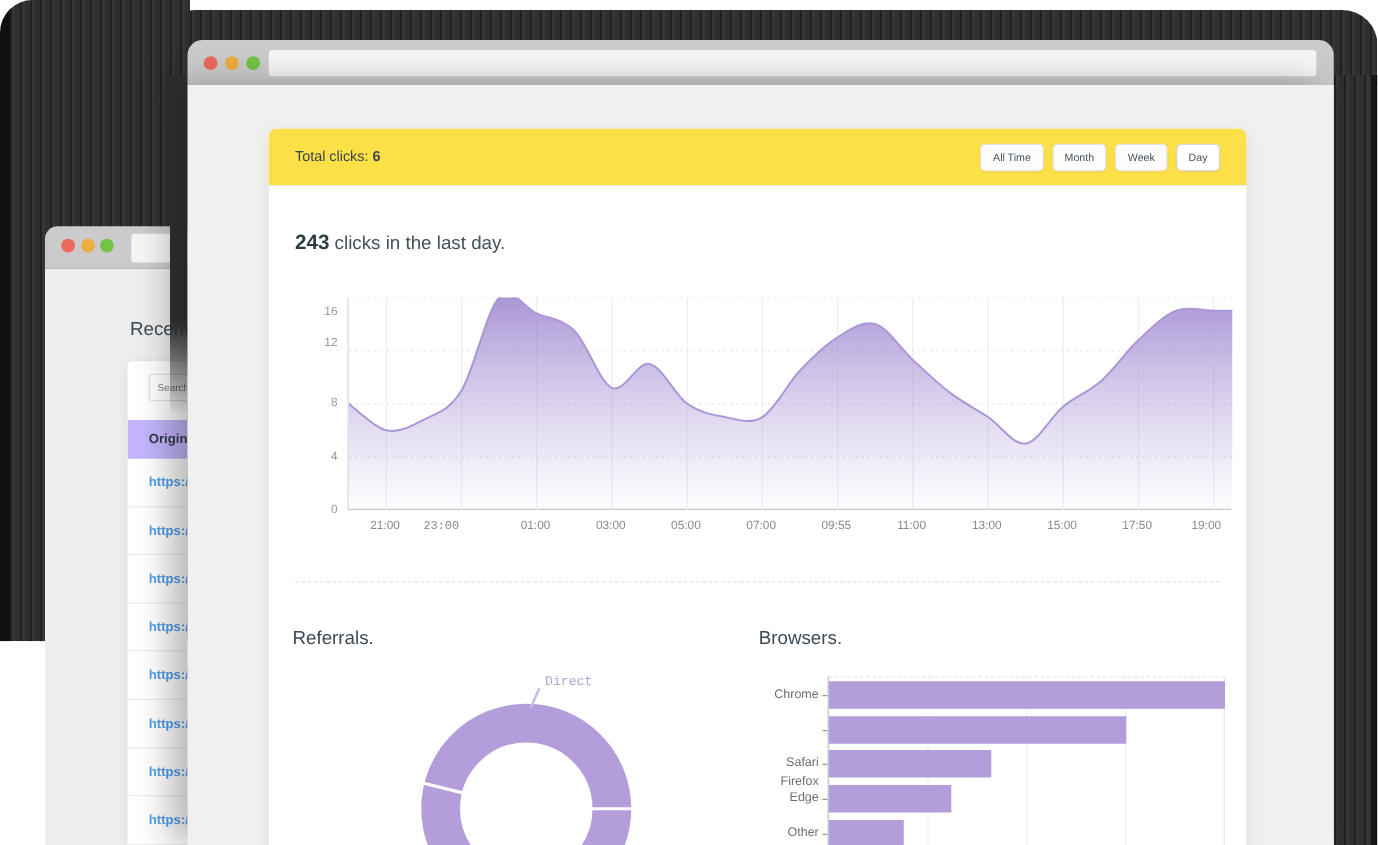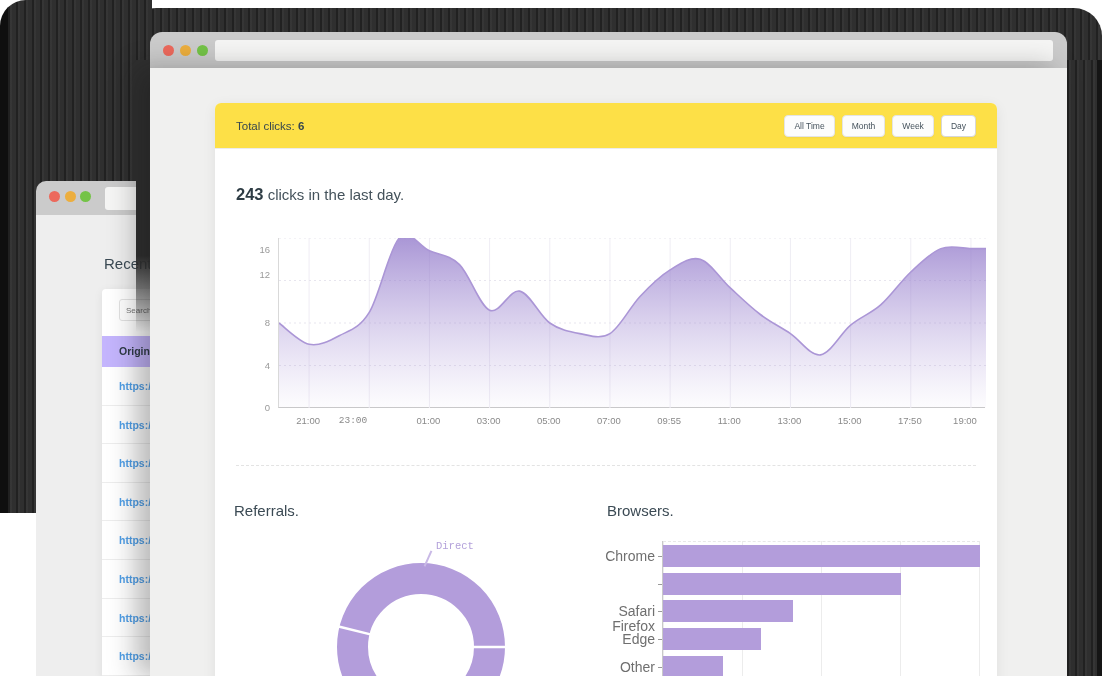--- a/index.html
+++ b/index.html
@@ -77,21 +77,21 @@
   .section-title{position:absolute;font-size:15px;color:#3b4a54;}
   .donut-svg{position:absolute;left:120px;top:458px;}
   .donut-label{position:absolute;left:221px;top:437px;font-size:10.5px;color:#b3a1da;font-family:Liberation Mono, monospace;}
   .donut-pointer{position:absolute;left:212px;top:447px;width:1.5px;height:17px;background:#c9b9e6;transform:rotate(24deg);}
 
   .bars-axis{position:absolute;left:447px;top:438px;width:1px;height:240px;background:#c9c9c9;}
   .bars-grid{position:absolute;left:448px;top:438px;width:317px;height:240px;
     background-image:linear-gradient(to right,#ececec 1px,transparent 1px);background-size:25% 100%;
     border-right:1px solid #ececec;border-top:1px dashed #e8e8e8;}
   .bar{position:absolute;height:22px;background:#b39ddb;}
-  .bar-label{position:absolute;width:80px;left:360px;text-align:right;font-size:14px;color:#6f6f6f;line-height:22px;}
+  .bar-label{position:absolute;width:80px;left:360px;text-align:right;font-size:10px;color:#6f6f6f;line-height:22px;}
   .bar-tick{position:absolute;left:443px;width:4px;height:1px;background:#9a9a9a;}
 </style>
 </head>
 <body>
 
 <div class="stage">
 
   <div class="abs frame bw-frame"></div>
 
   <div class="abs toolbar bw-toolbar">

